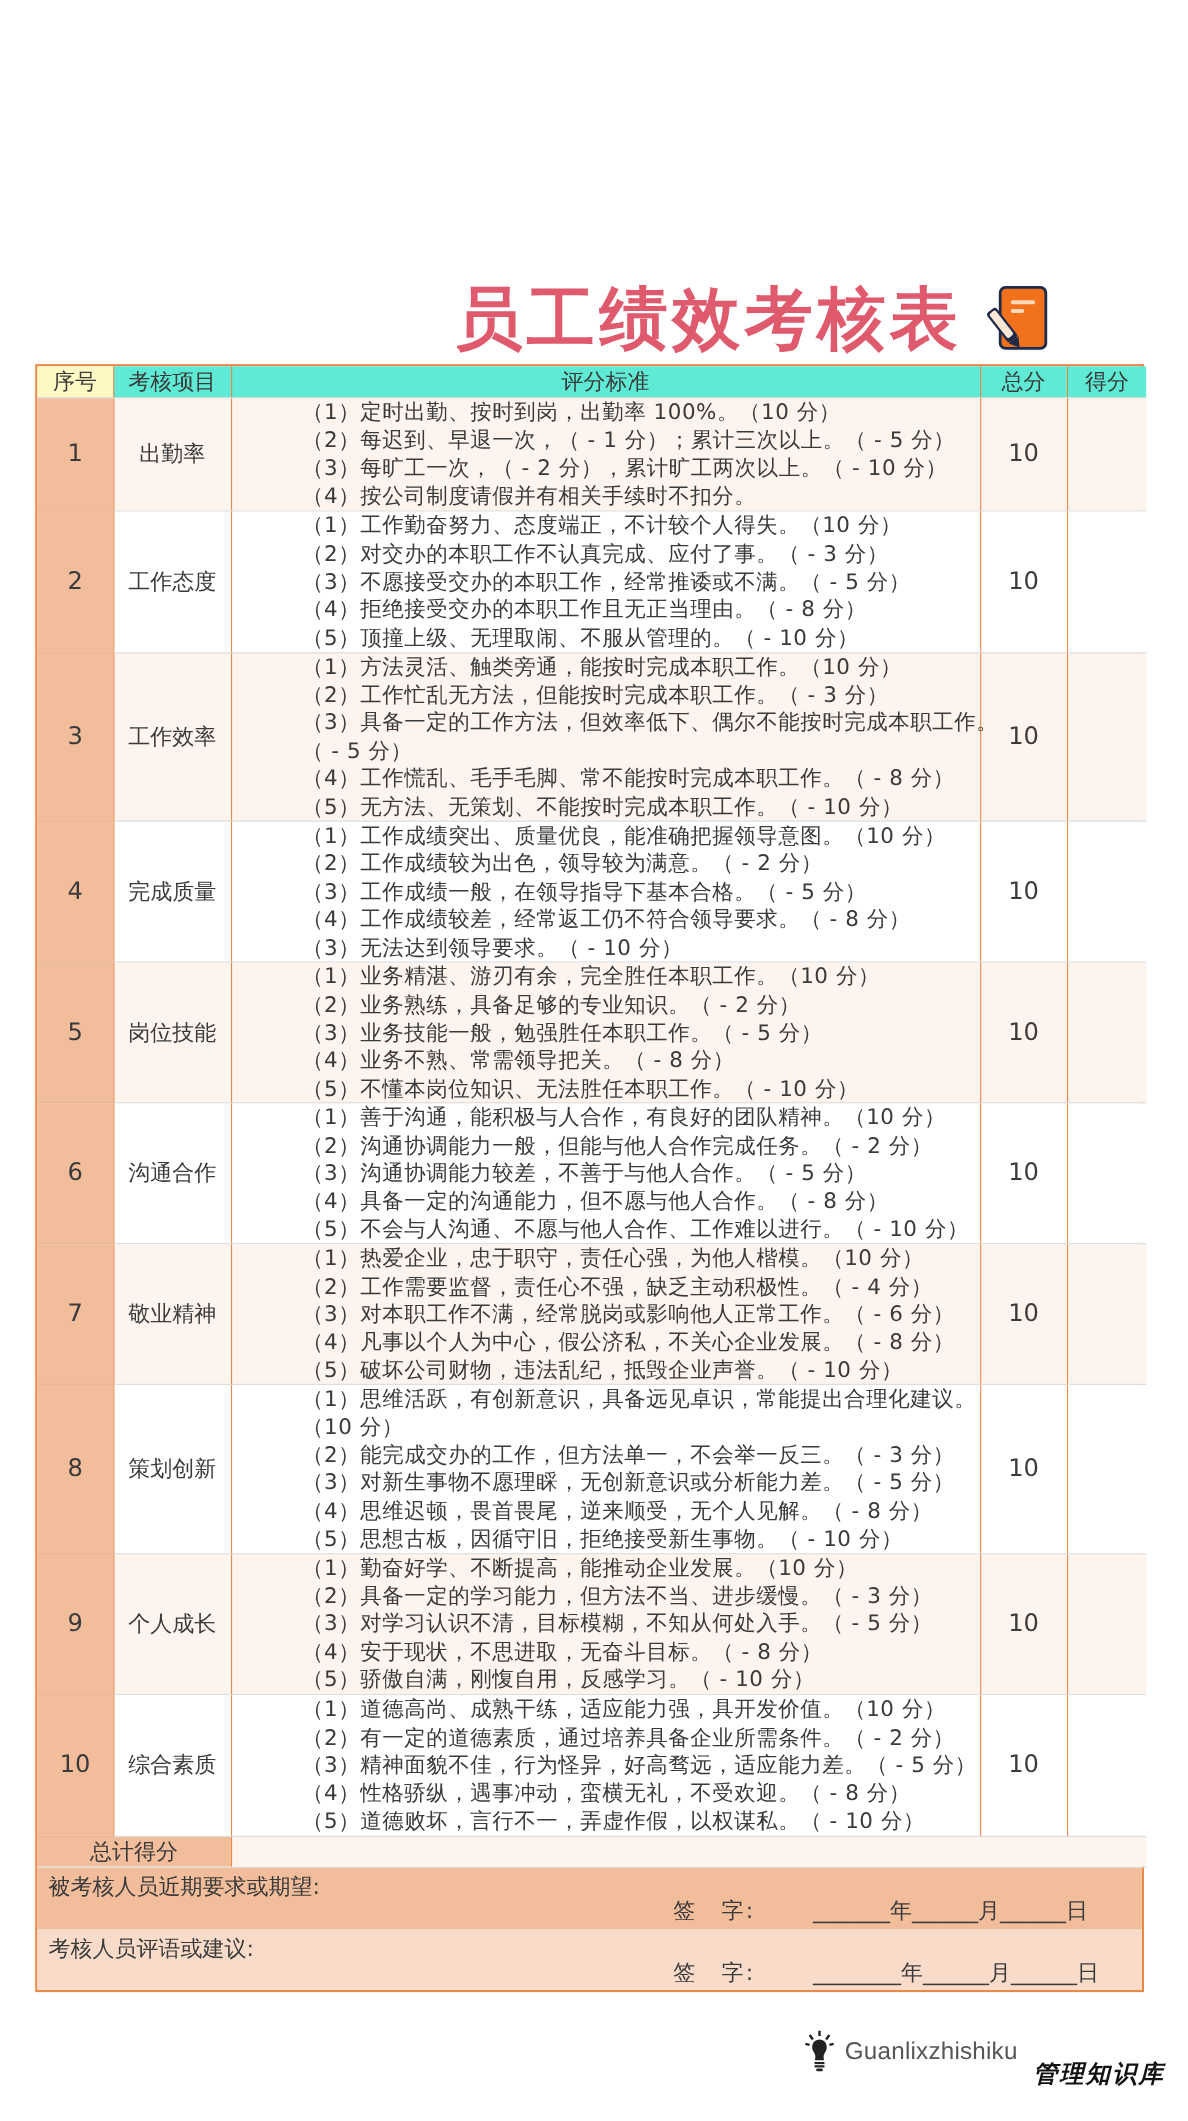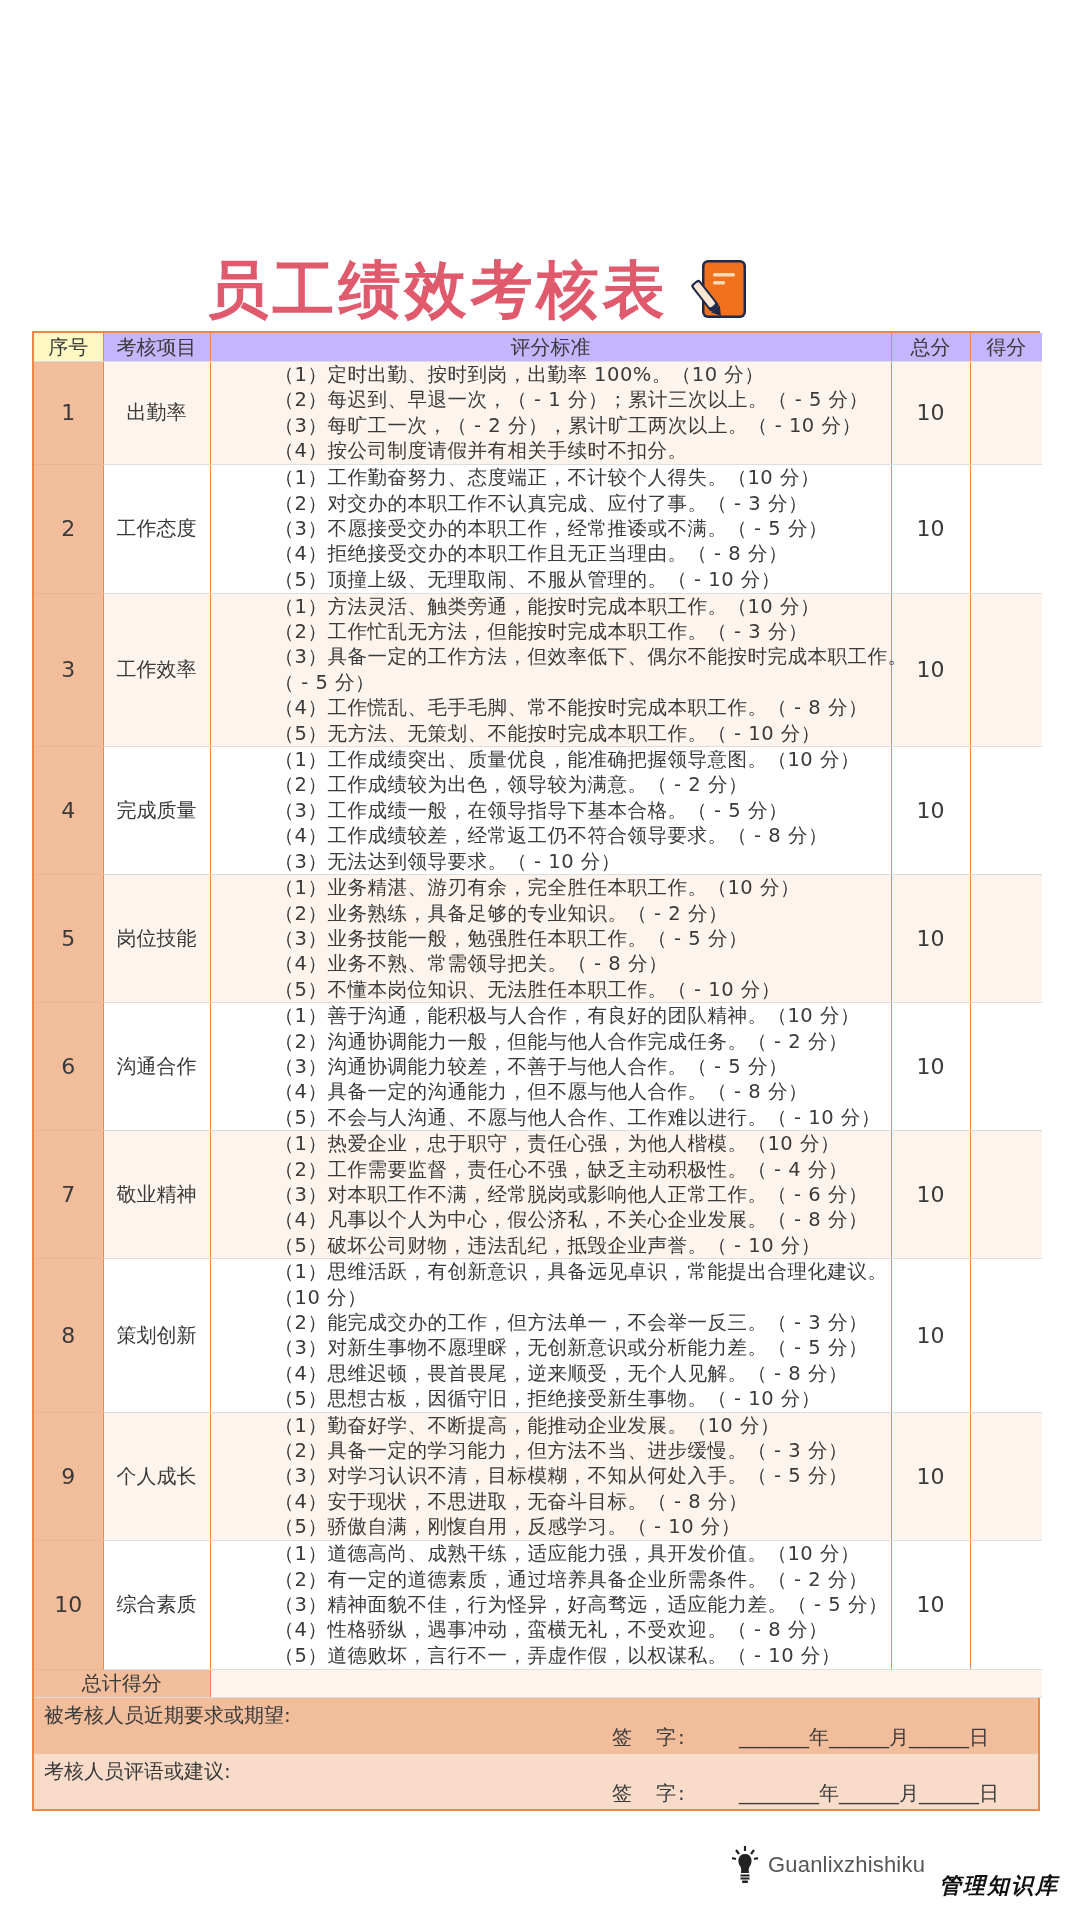--- a/index.html
+++ b/index.html
@@ -1,31 +1,31 @@
 <!DOCTYPE html>
 <html><head>
 <meta charset="utf-8">
 <style>
   html, body { margin: 0; padding: 0; }
   body {
     width: 1080px; height: 1928px; background: #ffffff; position: relative; overflow: hidden;
     font-family: "DejaVu Sans", "Liberation Sans", sans-serif; color: #3a3a3a;
   }
-  .title-wrap { position: absolute; left: 0; top: 250px; width: 956px; height: 80px; text-align: center; }
+  .title-wrap { position: absolute; left: 0; top: 250px; width: 956px; height: 80px; text-align: right; }
   .title {
     display: inline-block; font-family: "DejaVu Serif", "Liberation Serif", serif; font-weight: bold;
     font-size: 62px; letter-spacing: 4px; line-height: 80px; color: #e05a6e; vertical-align: middle;
   }
   .title-icon { display: inline-block; vertical-align: middle; margin-left: 14px; width: 62px; height: 66px; position: relative; }
 
   .sheet { position: absolute; left: 32px; top: 331px; width: 1008px; border: 2px solid #e8894a; box-sizing: border-box; background: #fff; }
   table { border-collapse: collapse; width: 100%; table-layout: fixed; font-size: 20px; }
   td { padding: 0; vertical-align: middle; }
   .h1 td { background: #f1bd9b; height: 29px; text-align: center; border-right: 1.5px solid #e8894a; border-bottom: 1px solid #e8b08c; font-size: 20px; color: #3a3a3a; }
-  .h2 td { background: #c4b5fd; height: 28px; text-align: center; border-right: 1.5px solid #e8894a; border-bottom: 1px solid #dcdcdc; font-size: 20px; }
+  .h2 td { background: #5eead4; height: 28px; text-align: center; border-right: 1.5px solid #e8894a; border-bottom: 1px solid #dcdcdc; font-size: 20px; }
   .h2 td.c1 { background: #fef9c3; }
   td:last-child { border-right: none !important; }
   .row td { border-bottom: 1.5px solid #dddddd; }
   .row td.c1 { background: #f1bd9b; text-align: center; border-right: 1.5px solid #e8894a; border-bottom: 1px solid #e9b592; font-size: 22px; }
   .row td.c2 { text-align: center; border-right: 1.5px solid #e8894a; font-size: 20px; }
   .row td.c3 { border-right: 1.5px solid #e8894a; padding-left: 16px; font-size: 19.5px; line-height: 25.4px; letter-spacing: 0.5px; }
   .row td.c4 { text-align: center; border-right: 1.5px solid #e8894a; font-size: 22px; }
   .row.odd td.c2, .row.odd td.c3, .row.odd td.c4, .row.odd td.c5 { background: #fdf4ee; }
   .row.even td.c2, .row.even td.c3, .row.even td.c4, .row.even td.c5 { background: #ffffff; }
   .crit-line { white-space: nowrap; margin-left: 48px; }

